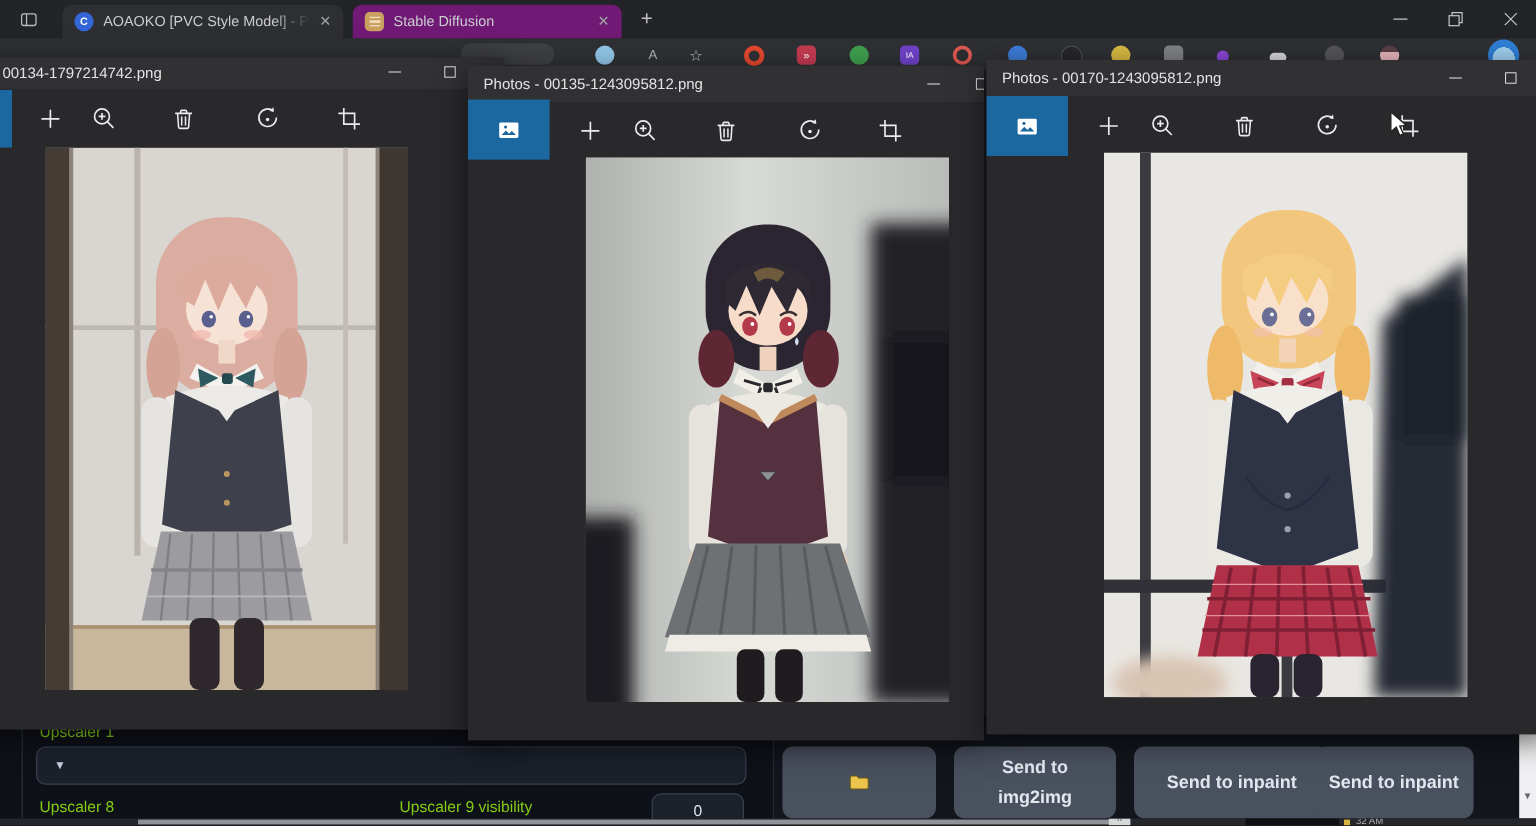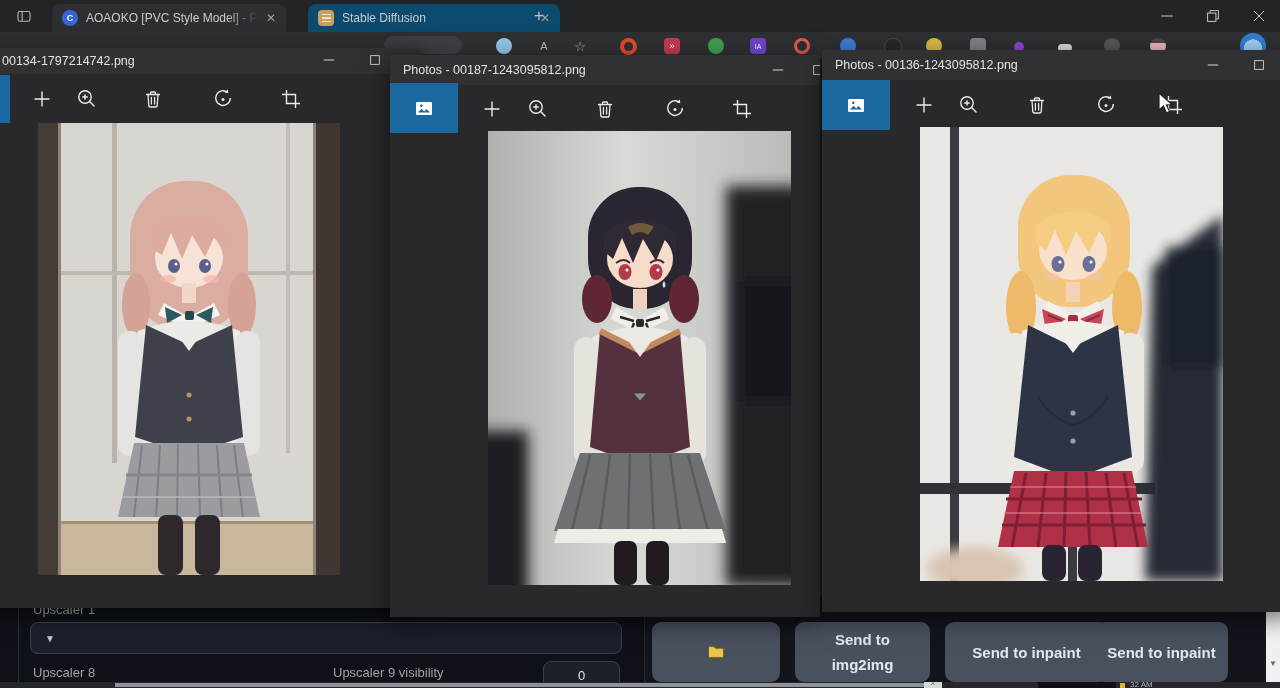--- a/index.html
+++ b/index.html
@@ -4,40 +4,40 @@
 <style>
   html,body{margin:0;padding:0}
   body{width:1280px;height:688px;overflow:hidden;position:relative;background:#202127;
        font-family:"Liberation Sans",sans-serif;-webkit-font-smoothing:antialiased}
   .abs{position:absolute}
   
   #tabbar{left:0;top:0;width:1280px;height:32px;background:#232427;z-index:1}
   .tab{top:4px;height:28px;border-radius:8px 8px 0 0;display:flex;align-items:center;gap:8px;
        padding:0 10px;box-sizing:border-box}
   #tab1{left:52px;width:234px;background:#2e2f33}
-  #tab2{left:308px;width:252px;background:#0c4a6e}
+  #tab2{left:294px;width:224px;background:#701a75}
   .tab-label{font-size:12px;color:#c9cbce;white-space:nowrap;overflow:hidden;flex:1;
        -webkit-mask-image:linear-gradient(90deg,#000 82%,transparent);mask-image:linear-gradient(90deg,#000 82%,transparent)}
   .tab-close{color:#9fa1a5;font-size:12px;line-height:12px;cursor:default}
   .favicon{width:16px;height:16px;border-radius:50%;flex:none;display:flex;align-items:center;justify-content:center;
        font-size:9px;font-weight:bold;color:#fff}
   #fav1{background:#3566d8}
   #fav2{background:#caa05e;border-radius:4px;flex-direction:column;gap:2px}
   #fav2 i{display:block;width:9px;height:1.5px;background:#f3e2c4}
   #newtab{left:534px;top:8px;color:#c0c2c5;font-size:17px;line-height:16px}
   .wctl{top:0;width:34px;height:32px;display:flex;align-items:center;justify-content:center;color:#c5c7ca}
   #toolbar{left:0;top:32px;width:1280px;height:26px;background:#2f3034;z-index:1}
   #addrfrag{left:384px;top:36px;width:78px;height:18px;background:#3e3f44;border-radius:9px;z-index:1}
   .ext{z-index:1;width:16px;height:16px;border-radius:50%;top:38px;display:flex;align-items:center;justify-content:center;
        font-size:11px;color:#b6b8bb}
   
   #sd-left{left:0;top:596px;width:644px;height:92px;background:#0e1118;z-index:0}
   #sd-right{left:644px;top:596px;width:636px;height:92px;background:#12151c;z-index:0}
   .sd-vline{width:1px;background:#2a303c;z-index:0}
-  .sd-label{font-size:13px;color:#a3a3a3;z-index:0;white-space:nowrap}
+  .sd-label{font-size:13px;color:#84cc16;z-index:0;white-space:nowrap}
   #upscaler1-dd{left:30px;top:622px;width:592px;height:32px;background:#1b202b;border:1px solid #394150;
        border-radius:8px;box-sizing:border-box;display:flex;align-items:center;padding:0 14px;z-index:0}
   #upscaler1-dd .val{font-size:13px;font-weight:bold;color:#e2e7f1;flex:1}
   #upscaler1-dd .caret{font-size:10px;color:#c4cbd8}
   #vis-input{left:543px;top:661px;width:77px;height:30px;background:#1b202b;border:1px solid #394150;
        border-radius:8px;box-sizing:border-box;text-align:center;font-size:13px;color:#dfe4ee;line-height:28px;z-index:0}
   .sd-btn{top:622px;height:60px;background:#49505e;border-radius:9px;z-index:0;display:flex;align-items:center;
        justify-content:center;text-align:center;font-size:15px;font-weight:600;color:#e2e6ed;line-height:25px;padding:0 8px;box-sizing:border-box}
   
   .pwin{background:#29292c;overflow:hidden;box-shadow:0 6px 22px rgba(0,0,0,.55)}
@@ -281,21 +281,21 @@
       <path d="M88 352 L214 352" stroke="#84848a" stroke-width="3"></path>
         <path d="M84 374 L218 374" stroke="#b9b9bd" stroke-width="1.5"></path>
       <rect x="120" y="392" width="25" height="60" rx="8" fill="#2e282c"></rect>
         <rect x="157" y="392" width="25" height="60" rx="8" fill="#2e282c"></rect>
     </svg>
   </div>
 </div>
 
 <div id="win2" class="abs pwin">
   <div class="abs ptitlebar" style="height:30px">
-    <span class="abs ptitle" style="left:13px;top:8px">Photos - 00187-1243095812.png</span>
+    <span class="abs ptitle" style="left:13px;top:8px">Photos - 00135-1243095812.png</span>
     <div class="abs pctl" style="left:375px;top:3px">
         <svg width="18" height="18">
           <use href="#ic-min"></use>
         </svg>
       </div>
     <div class="abs pctl" style="left:415px;top:3px">
         <svg width="16" height="16">
           <use href="#ic-max"></use>
         </svg>
       </div>
@@ -377,21 +377,21 @@
         </g>
       <path d="M70 398 L234 398 L238 412 L66 412 Z" fill="#efece6"></path>
       <rect x="126" y="410" width="23" height="44" rx="7" fill="#1f1b1e"></rect>
         <rect x="158" y="410" width="23" height="44" rx="7" fill="#1f1b1e"></rect>
     </svg>
   </div>
 </div>
 
 <div id="win3" class="abs pwin">
   <div class="abs ptitlebar" style="height:30px">
-    <span class="abs ptitle" style="left:13px;top:8px">Photos - 00136-1243095812.png</span>
+    <span class="abs ptitle" style="left:13px;top:8px">Photos - 00170-1243095812.png</span>
     <div class="abs pctl" style="left:378px;top:3px">
         <svg width="18" height="18">
           <use href="#ic-min"></use>
         </svg>
       </div>
     <div class="abs pctl" style="left:424px;top:3px">
         <svg width="16" height="16">
           <use href="#ic-max"></use>
         </svg>
       </div>

